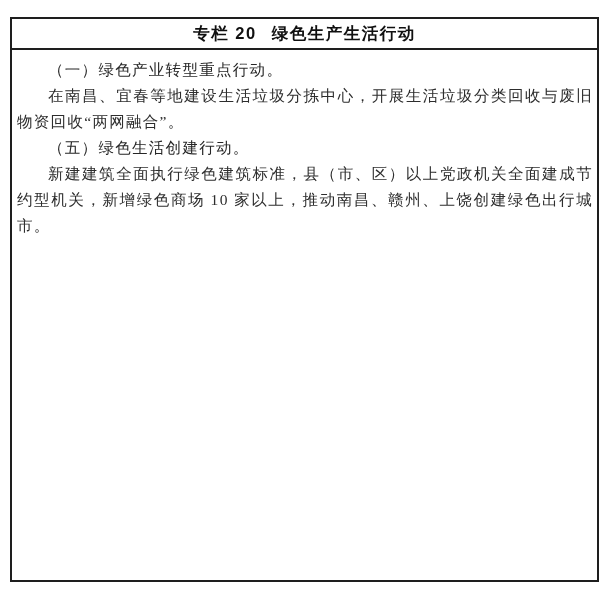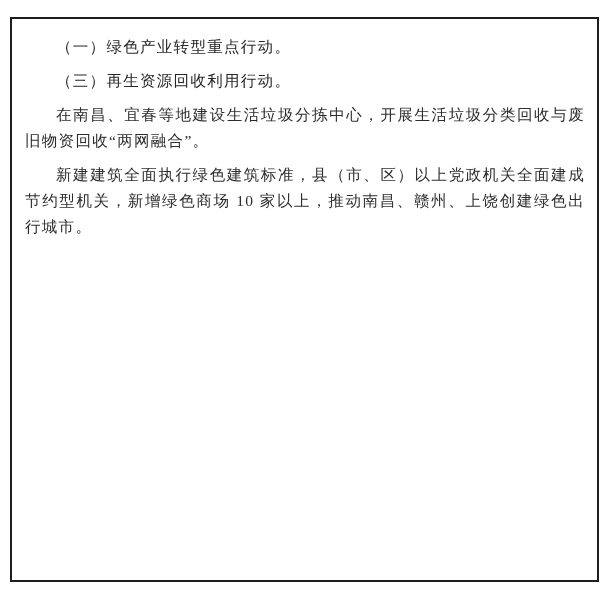--- a/index.html
+++ b/index.html
@@ -41,46 +41,50 @@
   }
   .box-body {
     padding: 7px 4px 0 5px;
     font-size: 15.5px;
     line-height: 26px;
     letter-spacing: 1.3px;
     color: #2d2d2d;
     text-align: justify;
   }
   .box-body p {
-    margin: 8px;
+    margin: 0;
     text-indent: 2em;
   }
   .section-heading {
     color: #262626;
   }
 </style>
 </head>
 <body>
 
 <div class="page">
   <div class="column-box">
 
+    <div class="box-title">
+      <span>专栏 20</span>
+      <span>绿色生产生活行动</span>
+    </div>
 
     <div class="box-body">
 
       <section>
         <p class="section-heading">（一）绿色产业转型重点行动。</p>
       </section>
 
 
       <section>
-        <p class="section-heading">（三）再生资源回收利用行动。</p>
         <p class="section-paragraph">在南昌、宜春等地建设生活垃圾分拣中心，开展生活垃圾分类回收与废旧物资回收“两网融合”。</p>
       </section>
 
 
       <section>
+        <p class="section-heading">（五）绿色生活创建行动。</p>
         <p class="section-paragraph">新建建筑全面执行绿色建筑标准，县（市、区）以上党政机关全面建成节约型机关，新增绿色商场 10 家以上，推动南昌、赣州、上饶创建绿色出行城市。</p>
       </section>
 
     </div>
   </div>
 </div>
 
 </body></html>

